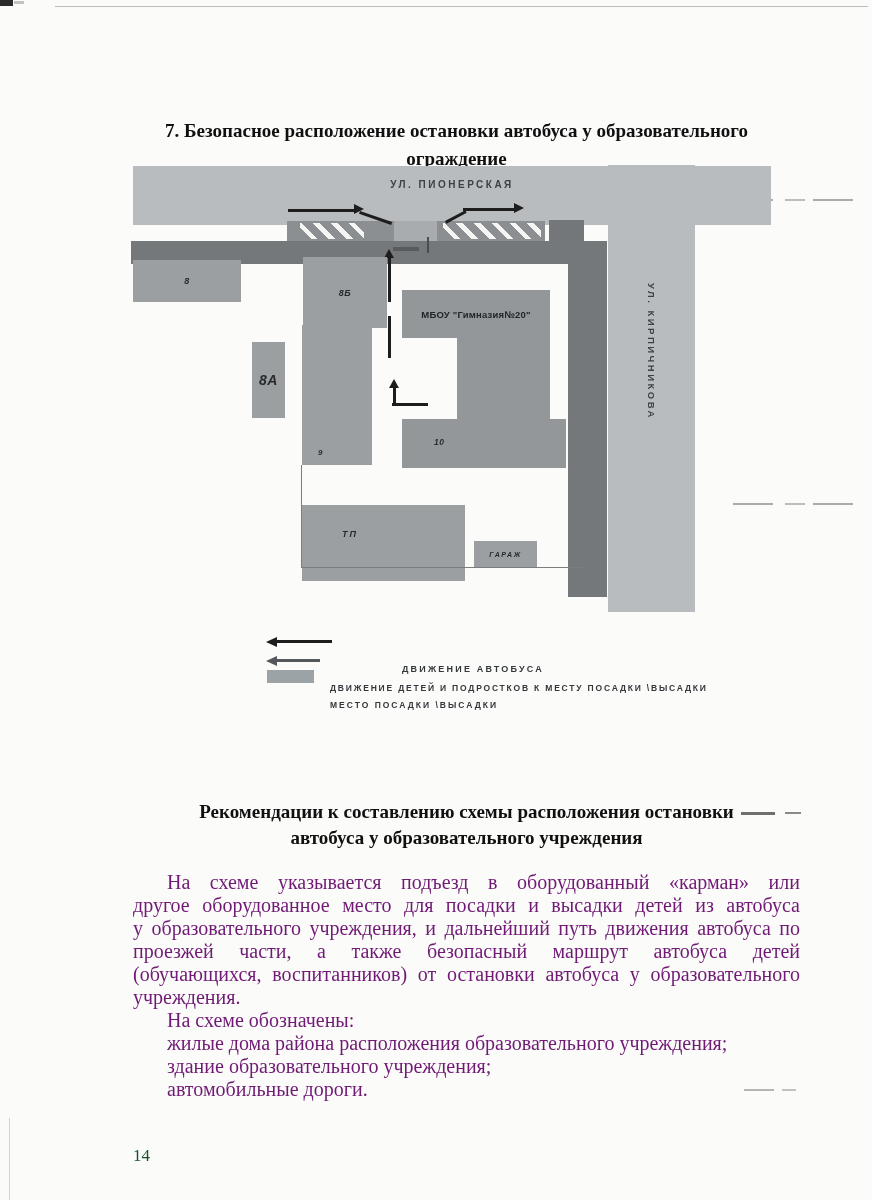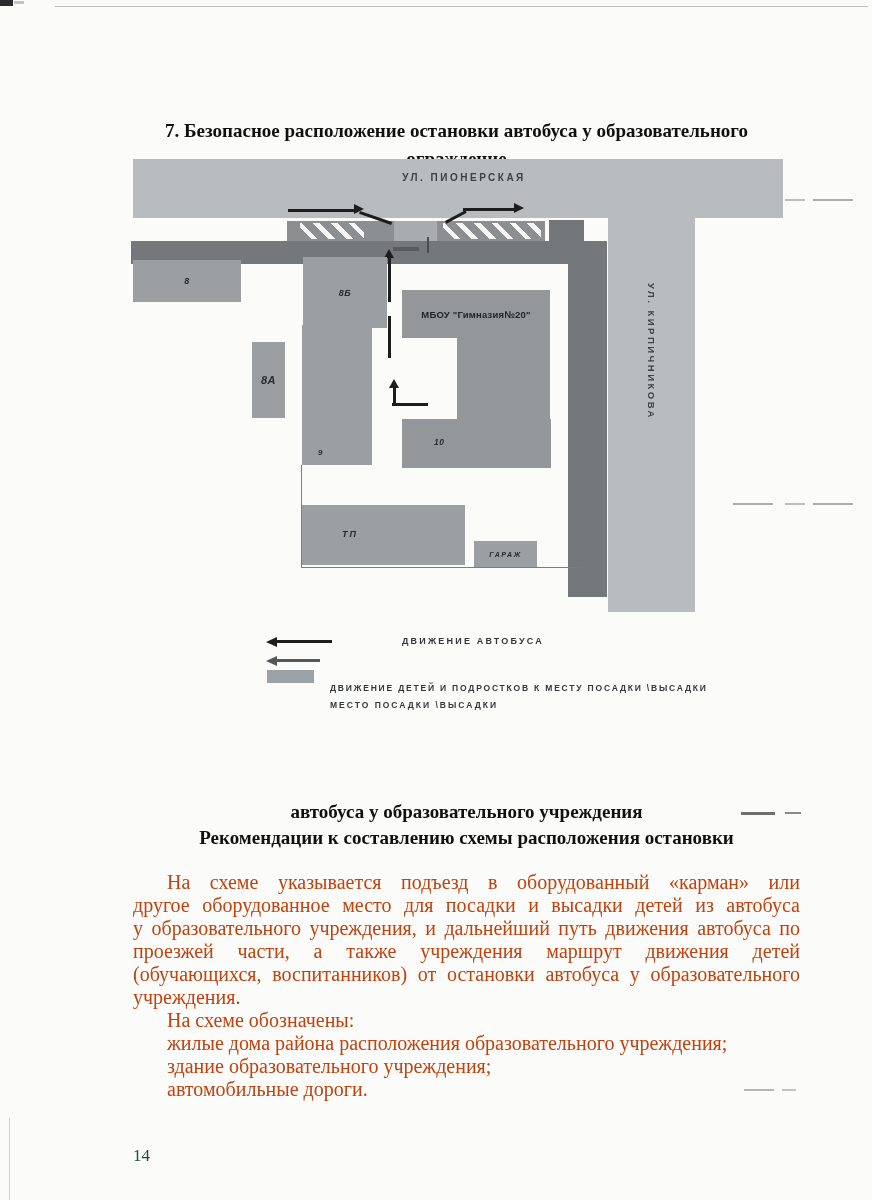--- a/index.html
+++ b/index.html
@@ -5,21 +5,21 @@
   html,body{margin:0;padding:0;background:#e8e8e8;}
   .page{position:relative;width:872px;height:1200px;background:#fbfbfa;overflow:hidden;
         font-family:"Liberation Serif",serif;color:#141414;}
   .abs{position:absolute;}
 
   
   .title{left:123px;top:117px;width:667px;text-align:center;font-weight:bold;
          font-size:19px;line-height:28px;color:#101010;}
   .h2{left:133px;top:799px;width:667px;text-align:center;font-weight:bold;
       font-size:19px;line-height:26px;color:#101010;}
-  .body{left:133px;top:871px;width:667px;font-size:20px;line-height:23px;color:#c2410c;}
+  .body{left:133px;top:871px;width:667px;font-size:20px;line-height:23px;color:#701a75;}
   .pline{text-align:justify;text-align-last:justify;}
   .pline.first{text-indent:34px;}
   .pline.last{text-align-last:left;}
   .fline{text-indent:34px;text-align:left;}
   .fline i{font-style:italic;}
   .pagenum{left:133px;top:1146px;width:640px;text-align:left;font-size:17px;color:#14532d;}
 
   
   .band{background:#b9bcbe;}
   .road{background:#74787a;}
@@ -83,21 +83,21 @@
   </div>
   <div class="abs" style="left:9px;top:1118px;width:1px;height:82px;background:#d2d2d2;"></div>
 
   <div class="abs title">
     <div>7. Безопасное расположение остановки автобуса у образовательного</div>
     <div>ограждение</div>
   </div>
 
   <div class="abs" style="left:0;top:0;width:872px;height:700px;">
 
-    <div class="abs band" style="left:133px;top:159px;width:638px;height:59px;padding-left:12px;">
+    <div class="abs band" style="left:133px;top:166px;width:638px;height:59px;">
       <div class="stlabel" style="text-align:center;padding-top:13px;">УЛ. ПИОНЕРСКАЯ</div>
     </div>
     <div class="abs band" style="left:608px;top:165px;width:87px;height:447px;"></div>
     <div class="abs" style="left:608px;top:283px;width:87px;display:flex;justify-content:center;">
       <span class="vlabel">УЛ. КИРПИЧНИКОВА</span>
     </div>
 
     <div class="abs hatchband" style="left:287px;top:221px;width:258px;height:21px;"></div>
     <div class="abs pocket" style="left:394px;top:221px;width:43px;height:20px;"></div>
     <div class="abs cornerblk" style="left:549px;top:220px;width:35px;height:22px;"></div>
@@ -125,61 +125,61 @@
     <div class="abs bld cflex" style="left:133px;top:260px;width:108px;height:42px;">
       <span class="blabel">8</span>
     </div>
     <div class="abs bld cflex" style="left:303px;top:257px;width:84px;height:71px;">
       <span class="blabel">8Б</span>
     </div>
     <div class="abs bld" style="left:302px;top:325px;width:70px;height:140px;">
       <span class="abs blabel" style="left:16px;bottom:8px;font-size:8px;">9</span>
     </div>
     <div class="abs bld cflex" style="left:252px;top:342px;width:33px;height:76px;">
-      <span class="blabel" style="font-size:11px;">8А</span>
+      <span class="blabel" style="font-size:14px;">8А</span>
     </div>
     <div class="abs sch cflex" style="left:402px;top:290px;width:148px;height:48px;">
       <span class="schlabel">МБОУ "Гимназия№20"</span>
     </div>
     <div class="abs sch" style="left:457px;top:338px;width:93px;height:83px;"></div>
-    <div class="abs sch" style="left:402px;top:419px;width:149px;height:49px;text-align:right;">
+    <div class="abs sch" style="left:402px;top:419px;width:164px;height:49px;text-align:right;">
       <span class="abs blabel" style="left:32px;top:18px;font-size:8.5px;">10</span>
     </div>
-    <div class="abs bld" style="left:302px;top:505px;width:163px;height:60px;">
+    <div class="abs bld" style="left:302px;top:505px;width:163px;height:76px;">
       <span class="abs blabel" style="left:40px;top:24px;letter-spacing:2px;">ТП</span>
     </div>
     <div class="abs bld cflex" style="left:474px;top:541px;width:63px;height:26px;">
       <span class="blabel" style="font-size:7px;letter-spacing:1.5px;">ГАРАЖ</span>
     </div>
 
     <div class="abs fence" style="left:301px;top:465px;width:1px;height:102px;"></div>
     <div class="abs fence" style="left:301px;top:567px;width:282px;height:1px;"></div>
 
     <div class="abs tri-left" style="left:266px;top:637px;"></div>
     <div class="abs shaft" style="left:275px;top:640px;width:57px;height:3px;"></div>
-    <div class="abs leglabel leg1" style="left:402px;top:636px;">ДВИЖЕНИЕ АВТОБУСА</div>
+    <div class="abs leglabel leg1" style="left:402px;top:664px;">ДВИЖЕНИЕ АВТОБУСА</div>
 
     <div class="abs tri-left gray" style="left:266px;top:656px;"></div>
     <div class="abs gshaft" style="left:274px;top:659px;width:46px;height:3px;"></div>
     <div class="abs leglabel leg23" style="left:330px;top:655px;">ДВИЖЕНИЕ ДЕТЕЙ И ПОДРОСТКОВ К МЕСТУ ПОСАДКИ \ВЫСАДКИ</div>
 
     <div class="abs" style="left:267px;top:670px;width:47px;height:13px;background:#9ca3a7;"></div>
     <div class="abs leglabel leg23" style="left:330px;top:672px;letter-spacing:2px;">МЕСТО ПОСАДКИ \ВЫСАДКИ</div>
   </div>
 
   <div class="abs h2">
+    <div>Рекомендации к составлению схемы расположения остановки</div>
     <div>автобуса у образовательного учреждения</div>
-    <div>Рекомендации к составлению схемы расположения остановки</div>
   </div>
 
   <div class="abs body">
     <div class="pline first">На схеме указывается подъезд в оборудованный «карман» или</div>
     <div class="pline">другое оборудованное место для посадки и высадки детей из автобуса</div>
     <div class="pline">у образовательного учреждения, и дальнейший путь движения автобуса по</div>
-    <div class="pline">проезжей части, а также учреждения маршрут движения детей</div>
+    <div class="pline">проезжей части, а также безопасный маршрут автобуса детей</div>
     <div class="pline">(обучающихся, воспитанников) от остановки автобуса у образовательного</div>
     <div class="pline last">учреждения.</div>
     <div class="fline">На схеме обозначены:</div>
     <div class="fline">жилые дома района расположения образовательного учреждения;</div>
     <div class="fline">здание образовательного учреждения;</div>
     <div class="fline">автомобильные дороги.</div>
   </div>
 
   <div class="abs pagenum">14</div>
 

